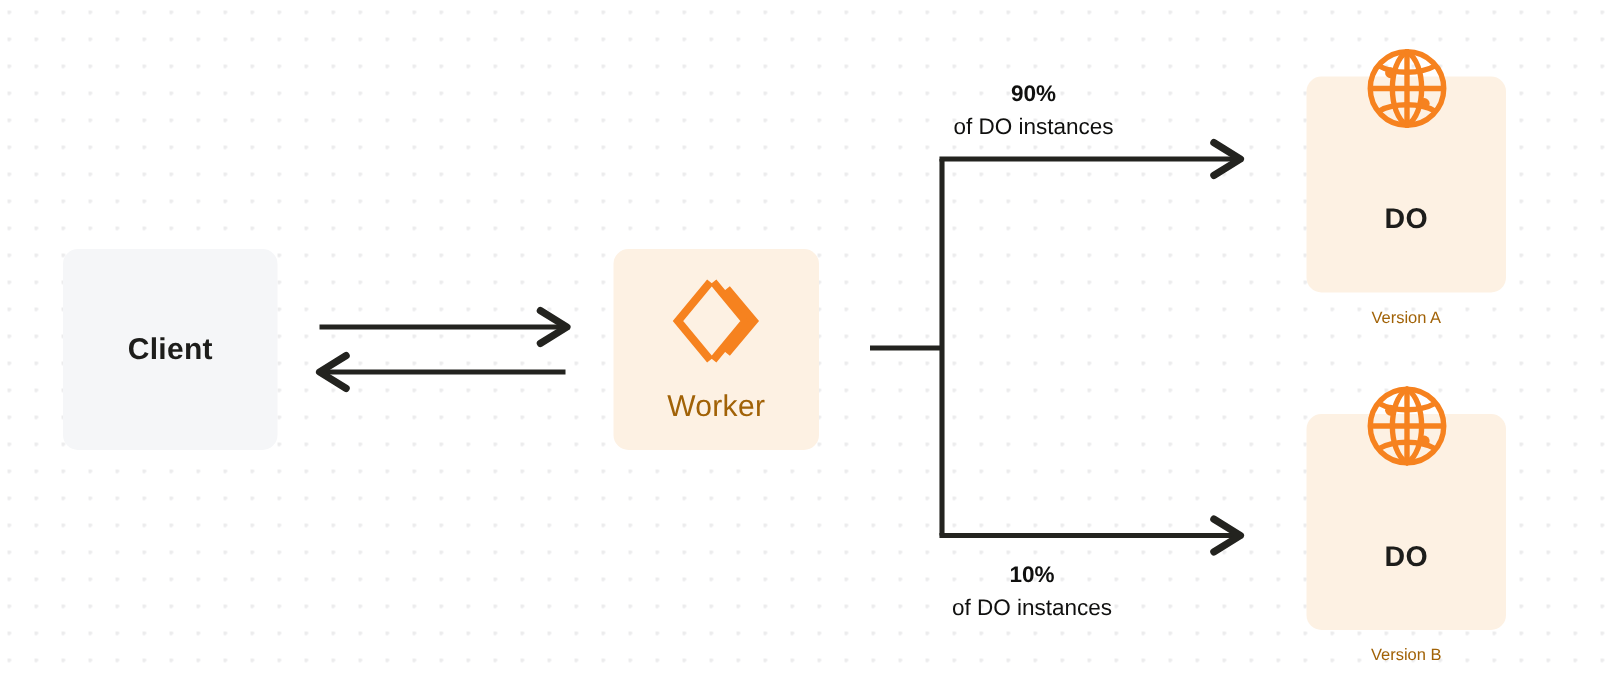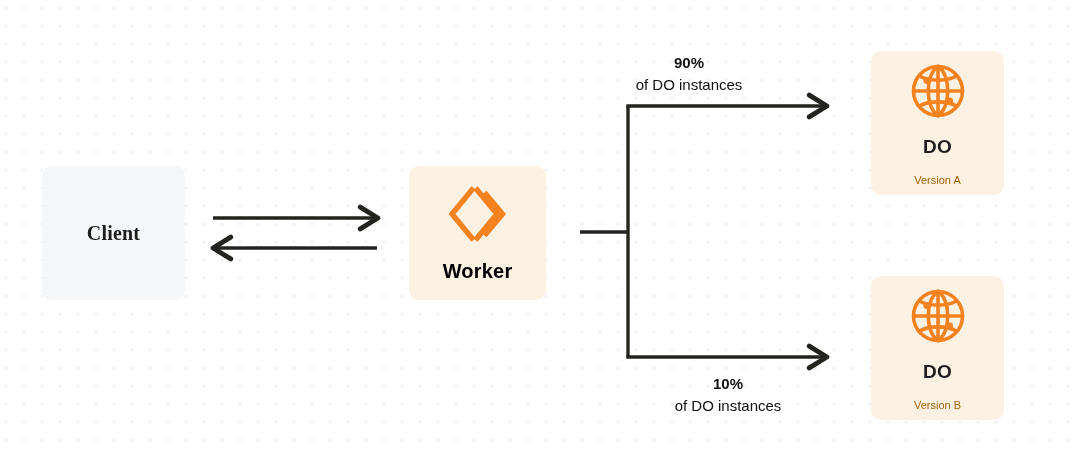--- a/index.html
+++ b/index.html
@@ -41,50 +41,50 @@
     top: 166px;
     width: 143px;
     height: 134px;
     background-color: #f5f6f8;
   }
   #client-node .node-title {
     font-size: 20px;
     font-weight: 700;
     color: #1d1d1b;
     letter-spacing: 0.2px;
-    font-family: Liberation Serif, serif;
   }
 
   
   #worker-node {
     left: 409px;
     top: 166px;
     width: 137px;
     height: 134px;
     background-color: #fdf1e3;
   }
   #worker-node .node-title {
     font-size: 20px;
-    font-weight: 700;
-    color: #000000;
+    font-weight: 400;
+    color: #a16207;
     margin-top: 16px;
     letter-spacing: 0.2px;
   }
   .worker-icon {
     width: 64px;
     height: 60px;
     display: block;
   }
 
   
   .do-node {
     left: 871px;
     width: 133px;
     height: 144px;
     background-color: #fdf1e3;
+    gap: 32px;
   }
   #do-a-node { top: 51px; }
   #do-b-node { top: 276px; }
 
   .do-icon {
     width: 62px;
     height: 62px;
     display: block;
   }
   .do-node .node-title {
@@ -118,21 +118,21 @@
     display: block;
     font-size: 15px;
     font-weight: 400;
   }
   #label-90 {
     left: 597px;
     top: 52px;
     width: 184px;
   }
   #label-10 {
-    left: 636px;
+    left: 596px;
     top: 373px;
     width: 184px;
   }
 
   
   #connectors {
     position: absolute;
     left: 0;
     top: 0;
     width: 1072px;

